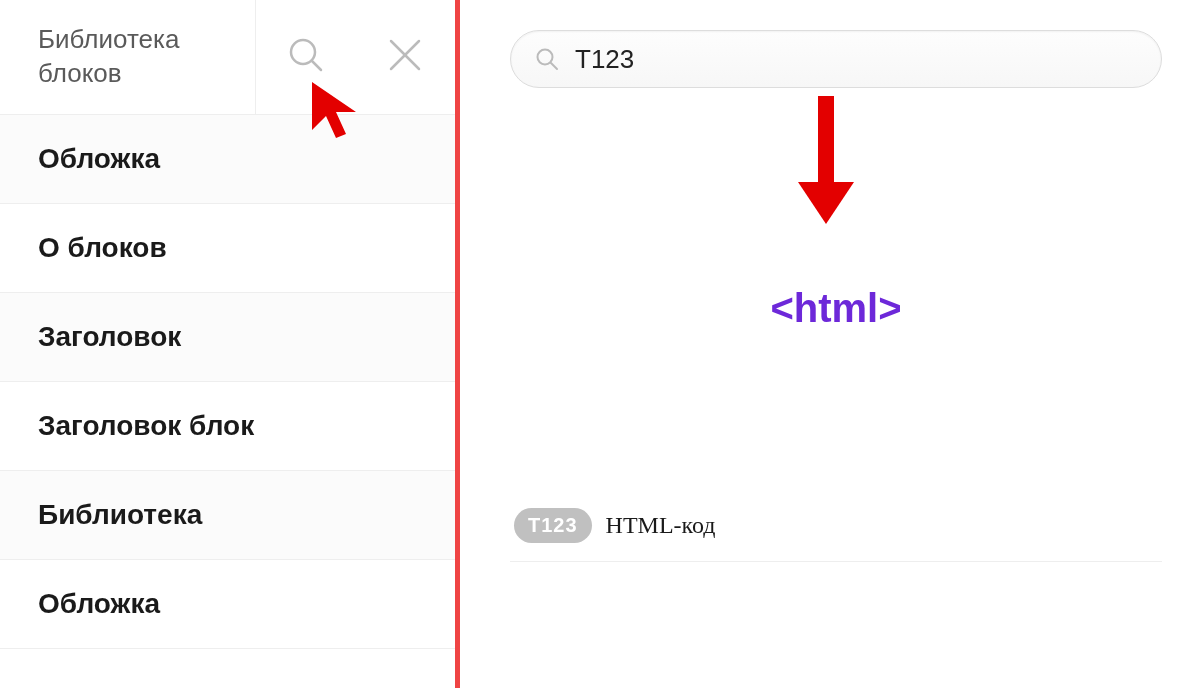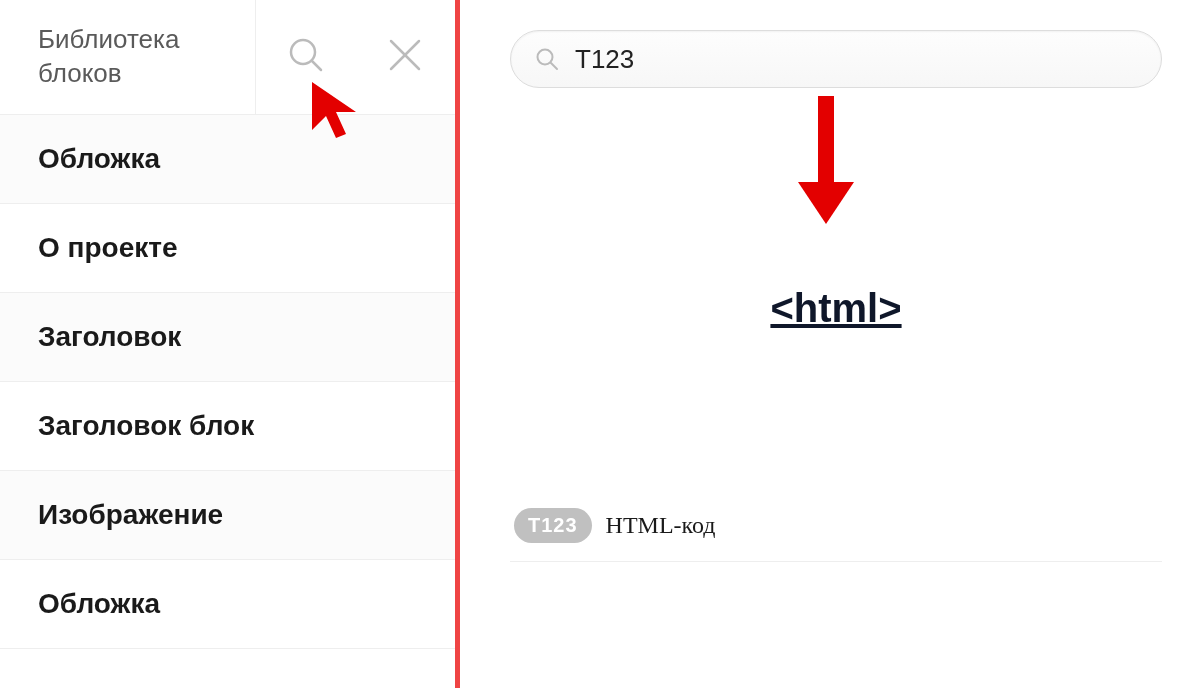--- a/index.html
+++ b/index.html
@@ -105,23 +105,22 @@
     width: 100%;
     height: 400px;
     display: flex;
     align-items: center;
     justify-content: center;
     background: #fff;
   }
   .html-tag-text {
     font-size: 40px;
     font-weight: 700;
-    color: #0f172a;
+    color: #6d28d9;
     font-family: Arial, sans-serif;
-    text-decoration: underline;
   }
   .result-meta {
     display: flex;
     align-items: center;
     gap: 14px;
     padding-left: 4px;
   }
   .result-badge {
     background: #c0c0c0;
     color: #fff;
@@ -170,24 +169,24 @@
         <span>
           <svg width="40" height="40" viewBox="0 0 40 40">
             <line x1="6" y1="6" x2="34" y2="34" stroke="#bbb" stroke-width="2.5" stroke-linecap="round"></line>
             <line x1="34" y1="6" x2="6" y2="34" stroke="#bbb" stroke-width="2.5" stroke-linecap="round"></line>
           </svg>
         </span>
       </div>
     </div>
     <div class="sidebar-list">
       <div class="sidebar-item"><span>Обложка</span></div>
-      <div class="sidebar-item"><span>О проекте</span></div>
+      <div class="sidebar-item"><span>О блоков</span></div>
       <div class="sidebar-item"><span>Заголовок</span></div>
       <div class="sidebar-item"><span>Заголовок блок</span></div>
-      <div class="sidebar-item"><span>Изображение</span></div>
+      <div class="sidebar-item"><span>Библиотека</span></div>
       <div class="sidebar-item"><span>Обложка</span></div>
     </div>
   </aside>
 
   <main class="main">
     <div class="search-bar">
       <span class="search-icon-sm">
         <svg width="24" height="24" viewBox="0 0 24 24" fill="none">
           <circle cx="10" cy="10" r="7.5" stroke="#bbb" stroke-width="2"></circle>
           <line x1="16" y1="16" x2="22" y2="22" stroke="#bbb" stroke-width="2" stroke-linecap="round"></line>

